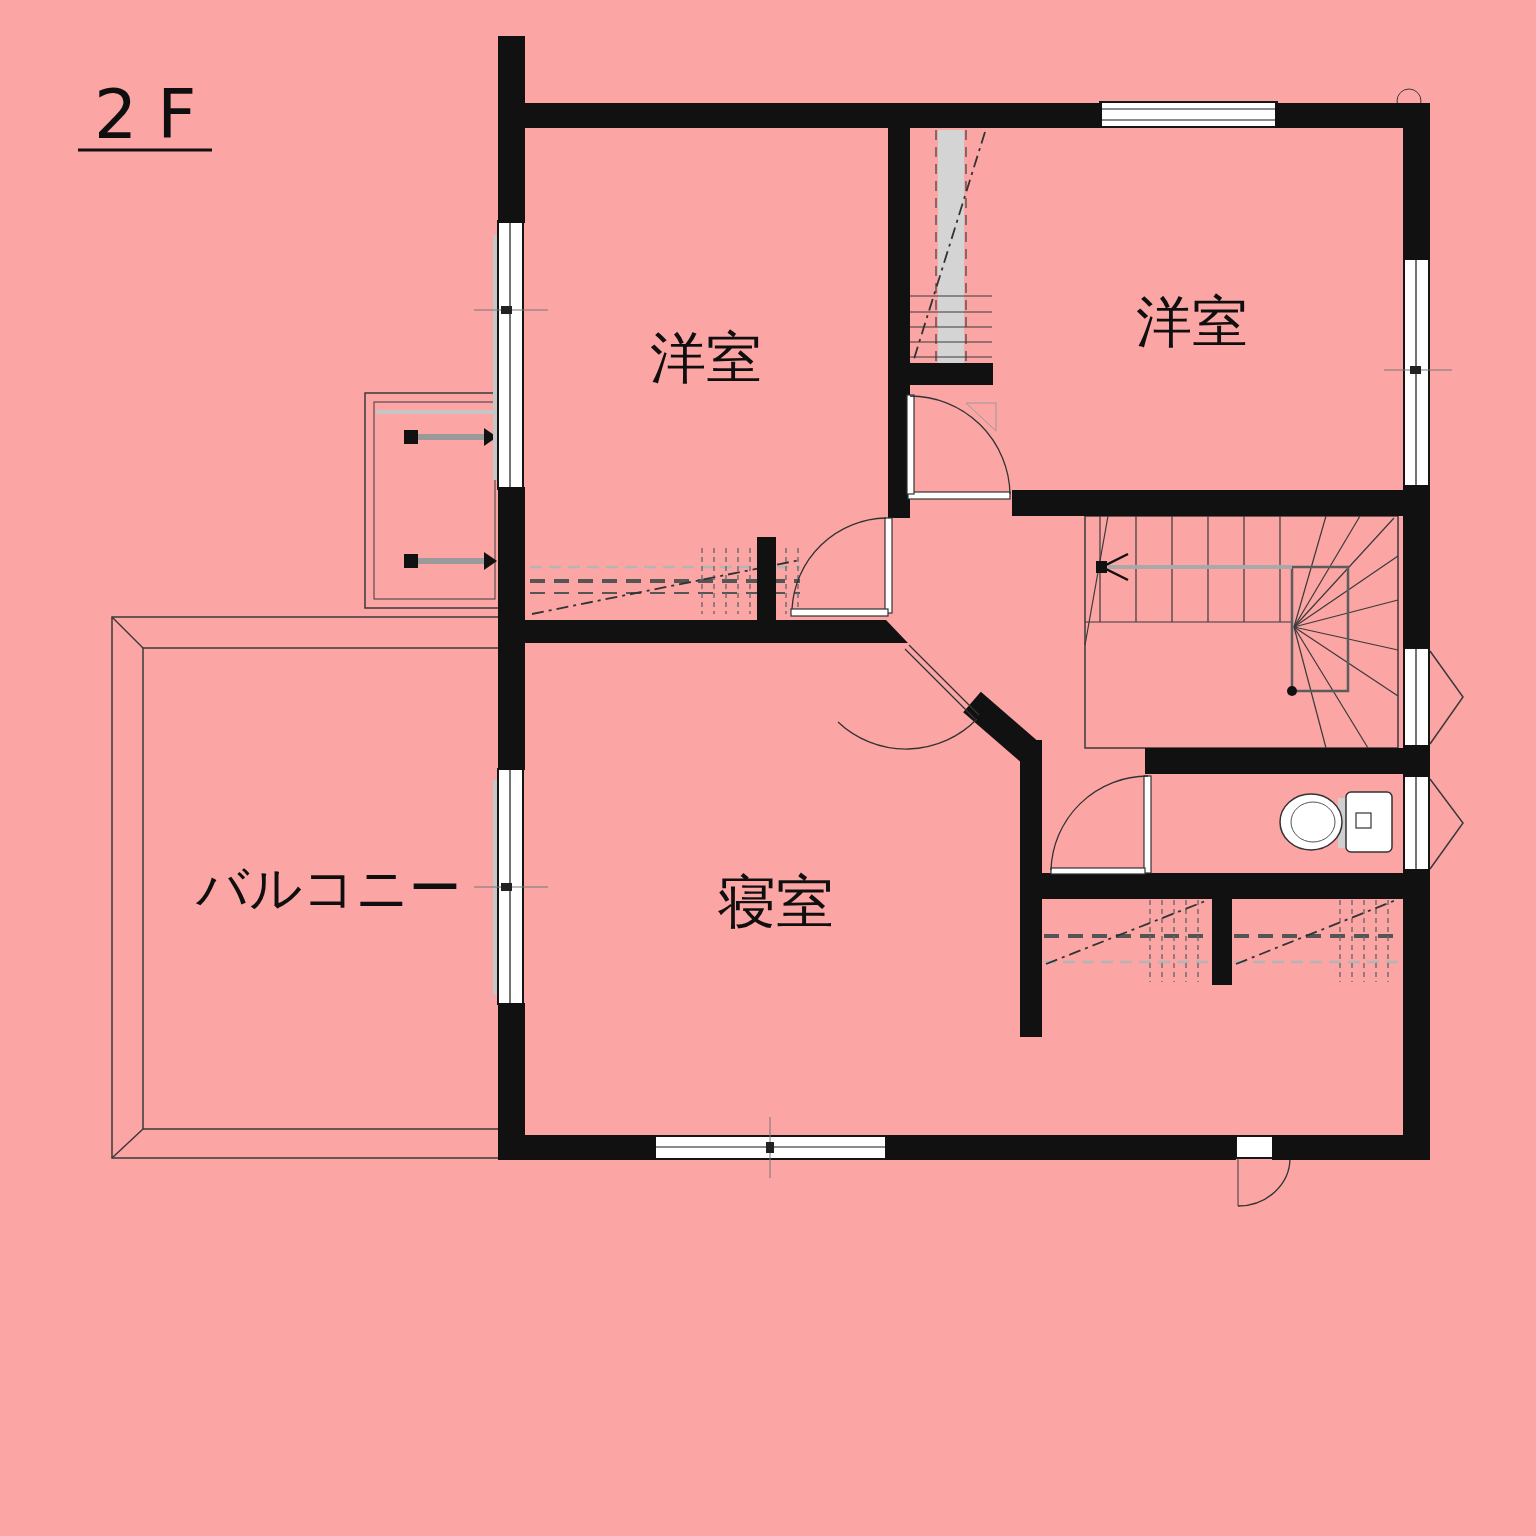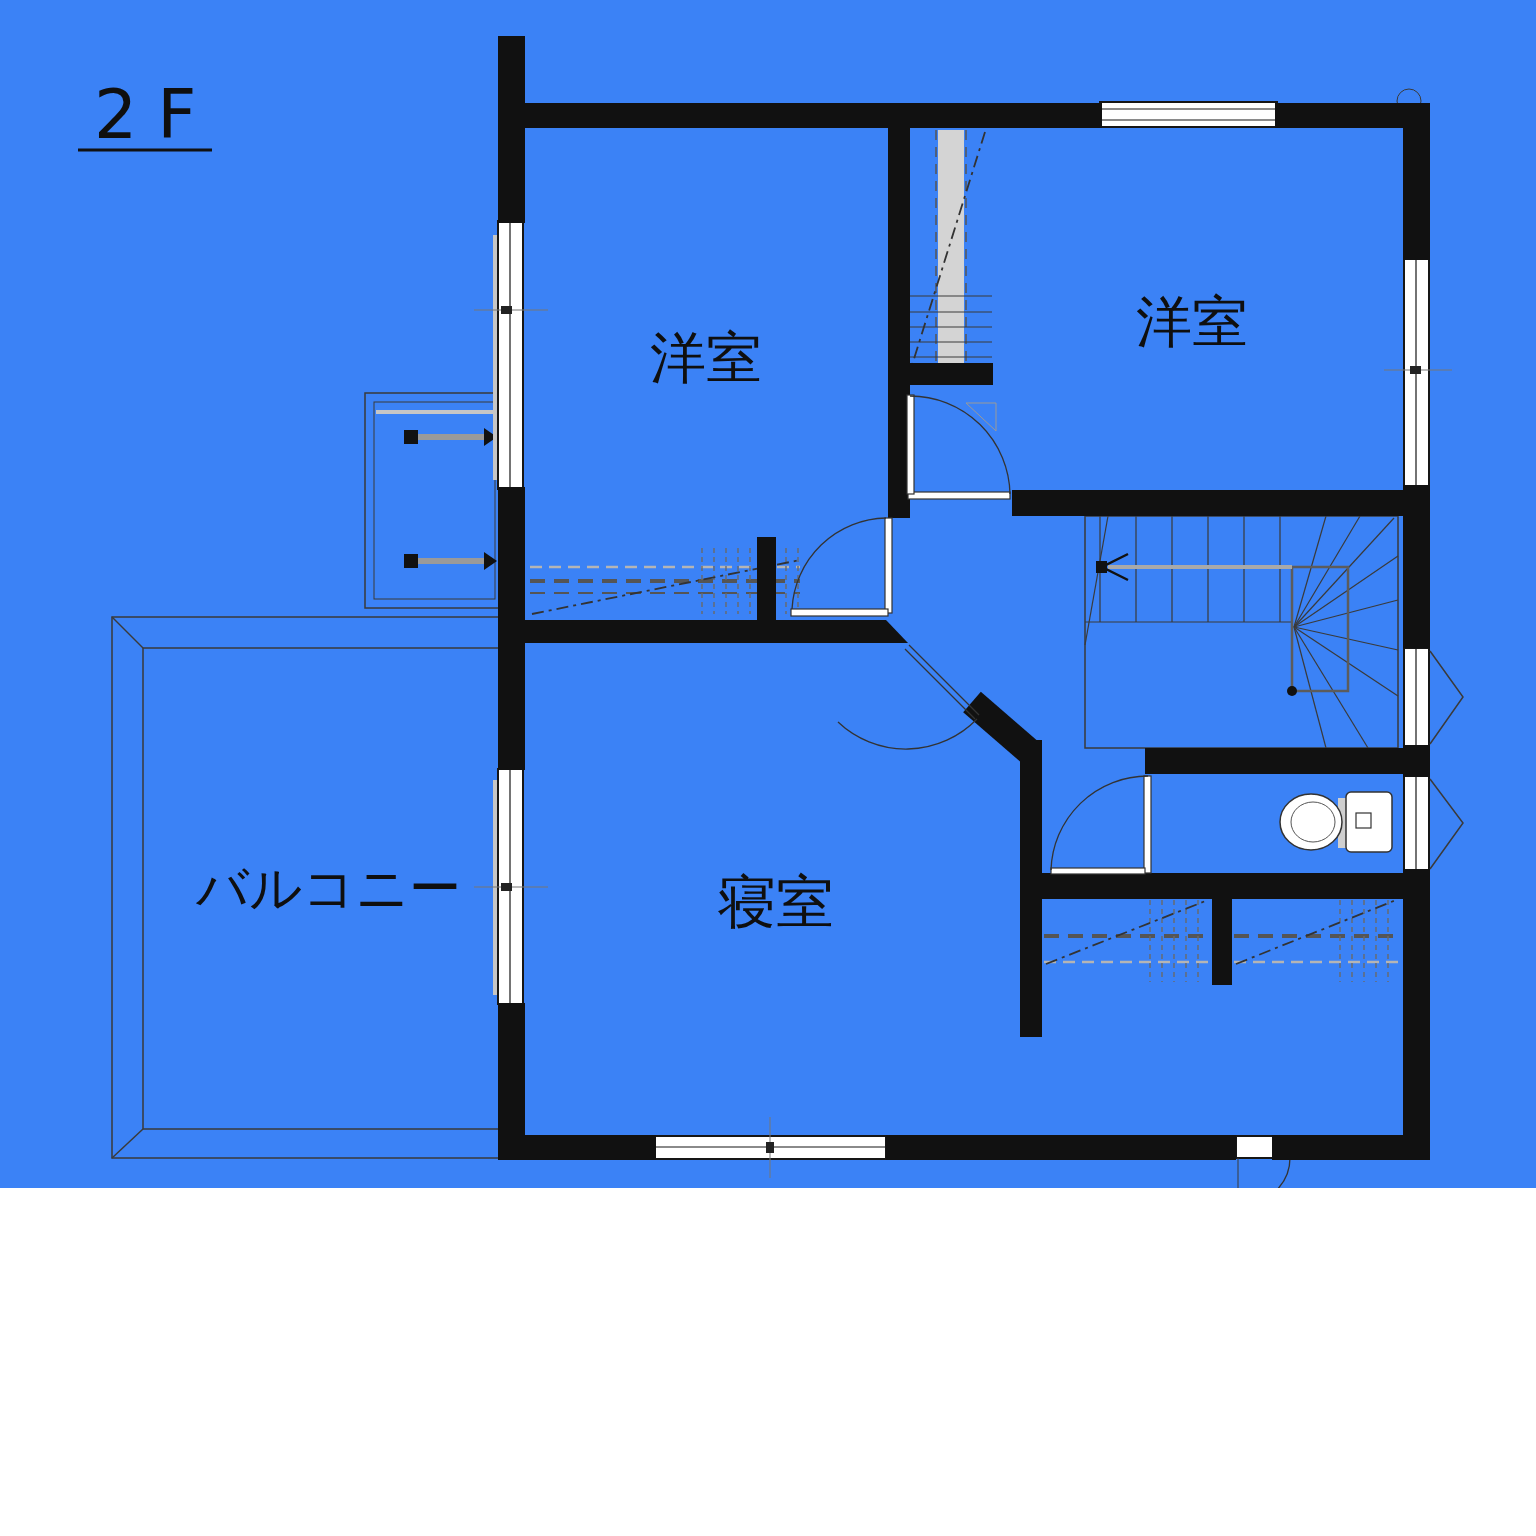--- a/index.html
+++ b/index.html
@@ -1,16 +1,16 @@
 <!DOCTYPE html>
 <html><head>
 <meta charset="utf-8">
 <style>
   html,body{margin:0;padding:0;background:#ffffff;}
-  .page{position:relative;width:1536px;height:1188px;background:#3b82f6;overflow:hidden;
+  .page{position:relative;width:1536px;height:1536px;background:#fca5a5;overflow:hidden;
         font-family:"DejaVu Sans","Liberation Sans",sans-serif;}
   svg{position:absolute;left:0;top:0;}
   .wall{fill:#111111;stroke:none;}
   .thin{stroke:#3a3a3a;stroke-width:1.5;fill:none;}
   .hair{stroke:#3a3a3a;stroke-width:1;fill:none;}
   .winrect{fill:#ffffff;stroke:#161616;stroke-width:2;}
   .winline{stroke:#161616;stroke-width:1.2;fill:none;}
   .grayline{stroke:#c6c6c6;stroke-width:4;fill:none;}
   .leaf{fill:#ffffff;stroke:#333333;stroke-width:1.2;}
   .arc{stroke:#333333;stroke-width:1.3;fill:none;}

